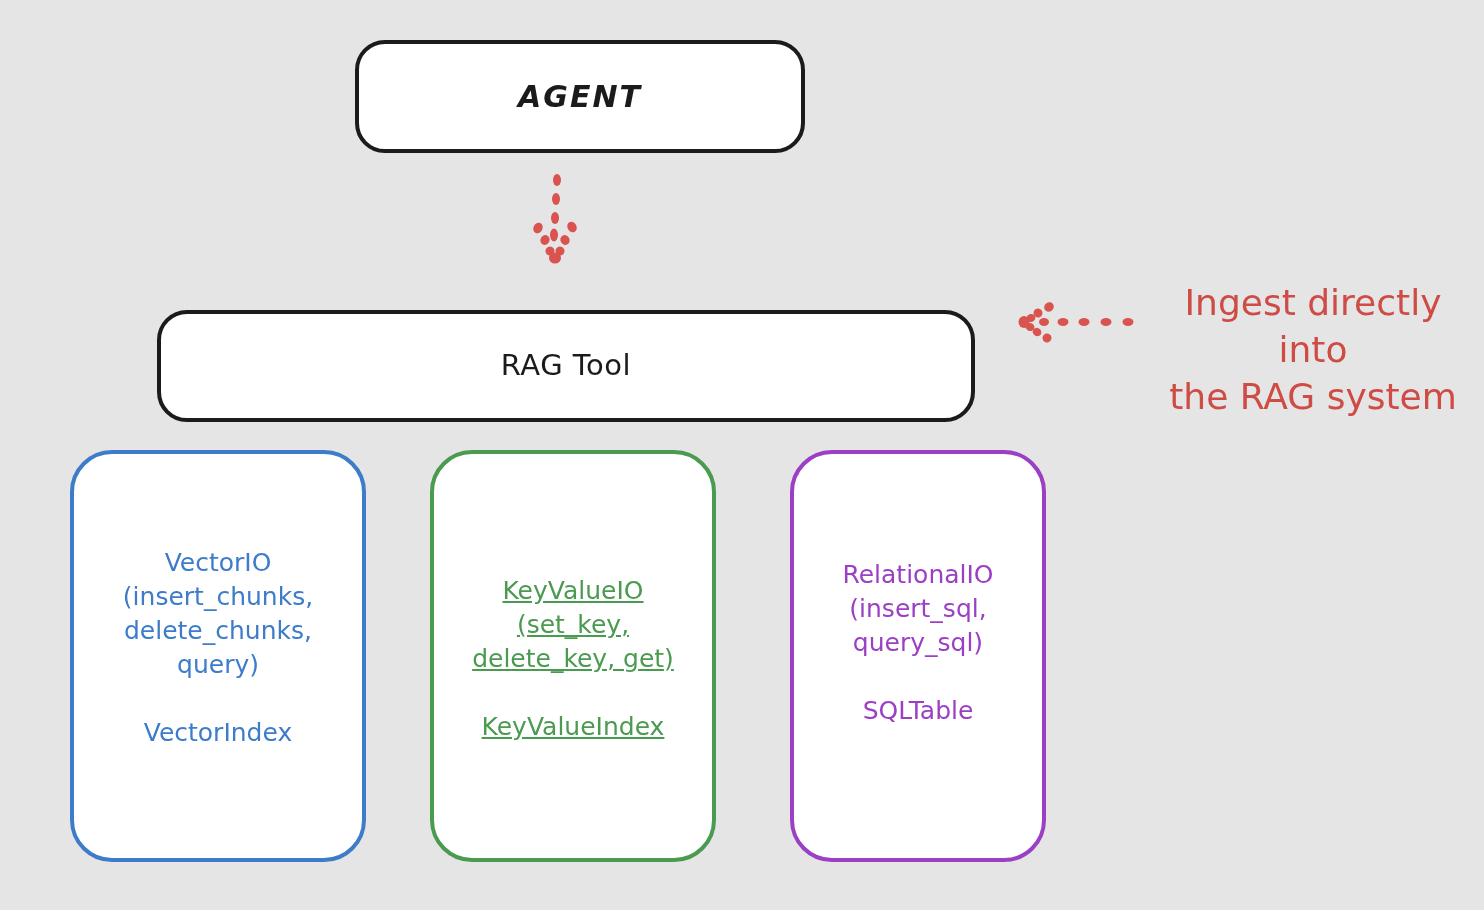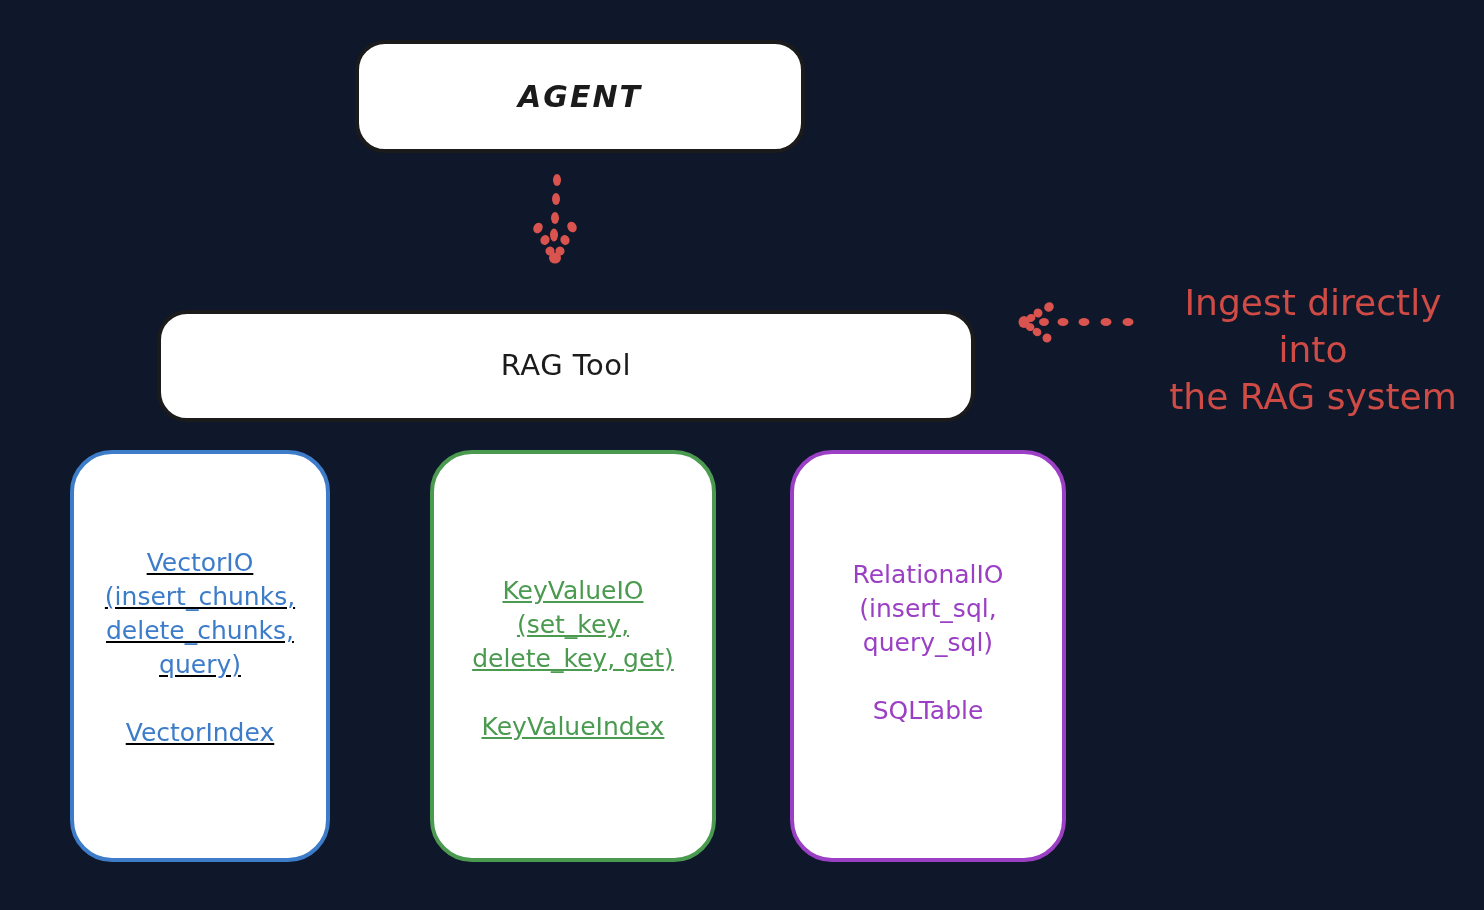--- a/index.html
+++ b/index.html
@@ -8,21 +8,21 @@
     padding: 0;
     background: #ffffff;
   }
   body {
     font-family: "DejaVu Sans", sans-serif;
   }
   #canvas {
     position: relative;
     width: 1484px;
     height: 910px;
-    background: #0f172a;
+    background: #e5e5e5;
     overflow: hidden;
   }
   .node {
     position: absolute;
     box-sizing: border-box;
     display: flex;
     align-items: center;
     justify-content: center;
     text-align: center;
     background: #ffffff;
@@ -76,23 +76,23 @@
     border-radius: 42px;
     align-items: flex-start;
   }
   .node-provider .node-label {
     font-family: "DejaVu Sans", sans-serif;
     font-size: 25px;
     font-weight: 400;
     line-height: 1.36;
     padding: 0 6px;
   }
-  .node-vectorio   { left: 70px;  width: 260px; border-color: #3d7cc9; text-decoration: underline; }
+  .node-vectorio   { left: 70px;  width: 296px; border-color: #3d7cc9; }
   .node-keyvalueio { left: 430px; width: 286px; border-color: #4a9a4f; }
-  .node-relationalio { left: 790px; width: 276px; border-color: #9b3fc4; }
+  .node-relationalio { left: 790px; width: 256px; border-color: #9b3fc4; }
 
   .node-vectorio   .node-label { color: #3d7cc9; padding-top: 92px; }
   .node-keyvalueio .node-label { color: #4a9a4f; padding-top: 120px; text-decoration: underline; }
   .node-relationalio .node-label { color: #9b3fc4; padding-top: 104px; }
 
   
   #arrow-layer {
     position: absolute;
     left: 0;
     top: 0;

